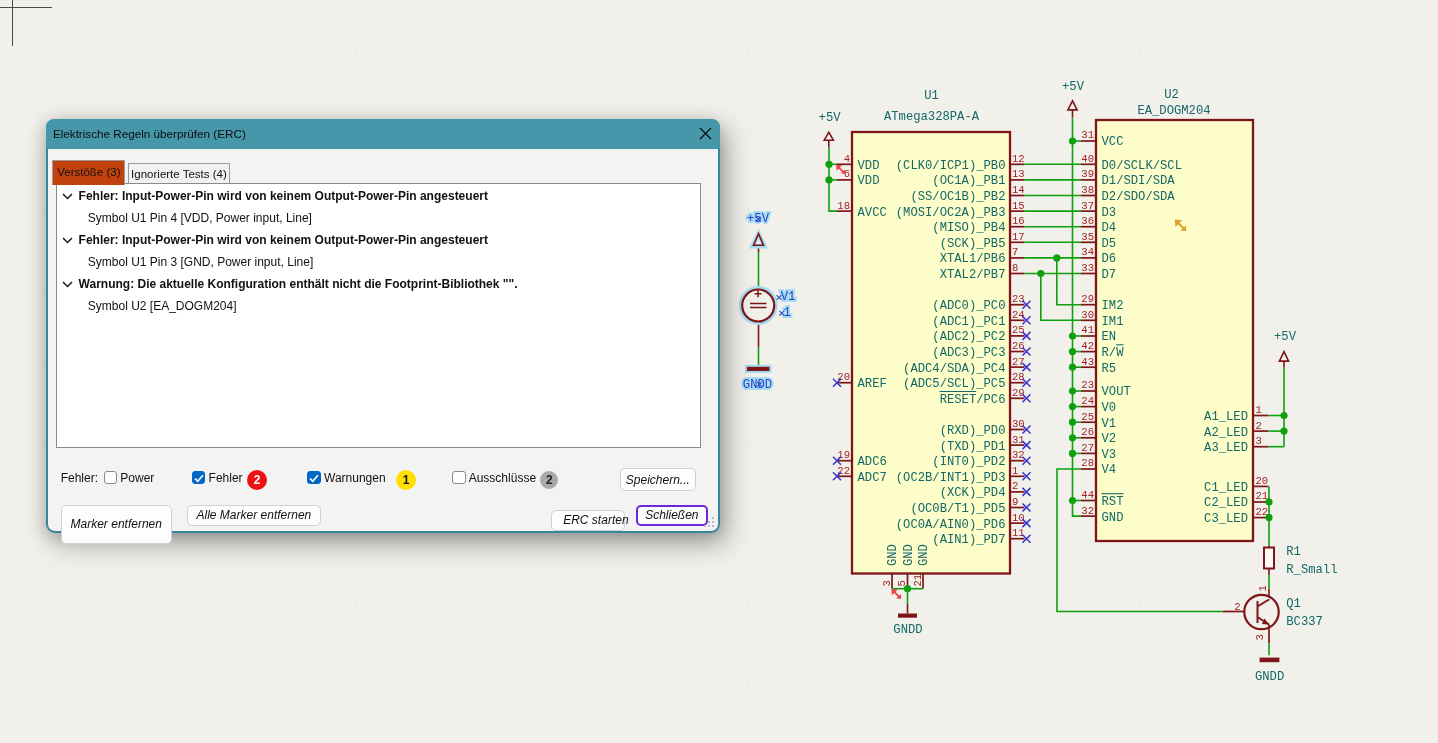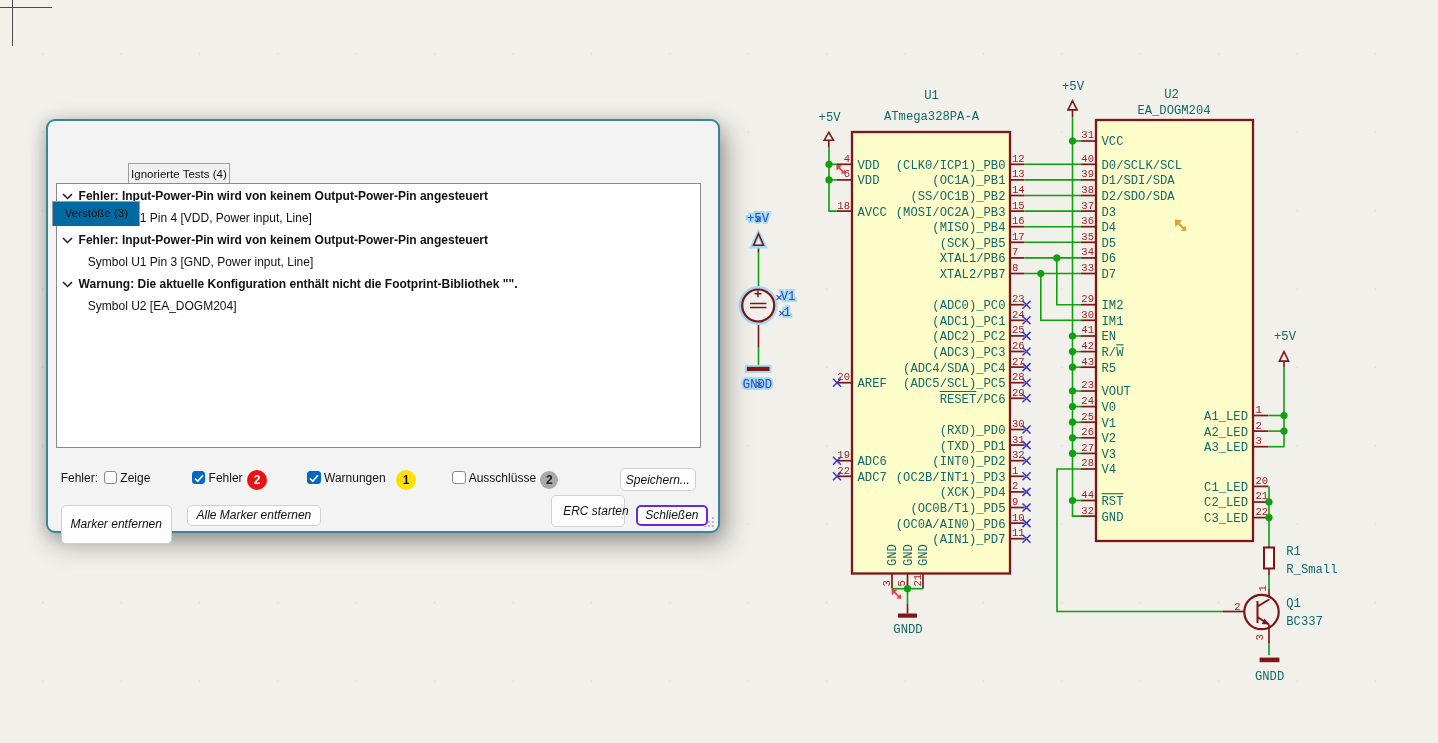--- a/index.html
+++ b/index.html
@@ -19,21 +19,21 @@
   box-shadow: 6px 10px 26px rgba(40,40,40,.42), -2px 2px 14px rgba(80,80,80,.22);
   font-size:12px; color:#111;
 }
 .tb {
   position:absolute; left:-2px; top:-2px; right:-2px; height:30.5px;
   background:#4697a9; border-radius:8px 8px 0 0;
   line-height:30.5px; padding-left:7.4px; font-size:11.7px; color:#0d0d0d;
 }
 .xbtn { position:absolute; right:7.7px; top:8px; }
 .tab { position:absolute; background:#f1f1f1; border:1px solid #9c9c9c; border-bottom:none; line-height:21px; text-align:center; }
-.tab-a { left:4.9px; top:39.1px; width:88px; height:25.4px; background:#0369a1; z-index:3; line-height:23px; font-size:11.5px;margin-top:41px; }
+.tab-a { left:4.9px; top:39.1px; width:73px; height:25.4px; background:#c2410c; z-index:3; line-height:23px; font-size:11.5px; }
 .tab-i { left:80.5px; top:42.2px; width:101.9px; height:22.3px; line-height:20px; font-size:11.5px; }
 .list {
   position:absolute; left:8.5px; top:62.9px; width:644.8px; height:264.6px;
   background:#fff; border:1px solid #8a8a8a; z-index:2;
 }
 .row { position:absolute; left:30.8px; transform:translateY(-50%); white-space:pre; }
 .row.b { left:21.6px; font-weight:bold; }
 .chev { position:absolute; left:-16.2px; top:4px; }
 .ctl { position:absolute; top:357.1px; transform:translateY(-50%); white-space:pre; }
 .cb { position:absolute; top:350.2px; width:13.5px; height:13.5px; border:1px solid #8a8a8a; border-radius:3px; background:#fff; }
@@ -371,60 +371,65 @@
       <line x1="1.6" y1="1.6" x2="9.2" y2="9.2" stroke="#e8404d" stroke-width="2.2"></line>
     </g>
 <g transform="translate(1174.8,219.6) scale(1.0)" fill="#dda231">
       <path d="M0,0 L7.4,0.6 L0.6,7.4 Z"></path>
       <path d="M11.5,11.5 L11.1,5.8 L5.8,11.1 Z"></path>
       <line x1="1.6" y1="1.6" x2="9.2" y2="9.2" stroke="#dda231" stroke-width="2.2"></line>
     </g>
 </svg>
 
 <div class="dlg">
+  <div class="tb">Elektrische Regeln überprüfen (ERC)
+    <svg class="xbtn" width="13" height="13" viewBox="0 0 13 13">
+        <path d="M1,1 L12,12 M1,12 L12,1" stroke="#101010" stroke-width="1.3"></path>
+      </svg>
+  </div>
   <div class="tab tab-a">Verstöße (3)</div>
   <div class="tab tab-i">Ignorierte Tests (4)</div>
   <div class="list">
     <div class="row b" style="top:12px;"><svg class="chev" width="11" height="7" viewBox="0 0 11 7">
           <path d="M1,1 L5.5,5.5 L10,1" stroke="#1a1a1a" stroke-width="1.5" fill="none"></path>
         </svg>Fehler: Input-Power-Pin wird von keinem Output-Power-Pin angesteuert</div>
     <div class="row s" style="top:34px;">Symbol U1 Pin 4 [VDD, Power input, Line]</div>
     <div class="row b" style="top:56px;"><svg class="chev" width="11" height="7" viewBox="0 0 11 7">
           <path d="M1,1 L5.5,5.5 L10,1" stroke="#1a1a1a" stroke-width="1.5" fill="none"></path>
         </svg>Fehler: Input-Power-Pin wird von keinem Output-Power-Pin angesteuert</div>
     <div class="row s" style="top:78px;">Symbol U1 Pin 3 [GND, Power input, Line]</div>
     <div class="row b" style="top:100px;"><svg class="chev" width="11" height="7" viewBox="0 0 11 7">
           <path d="M1,1 L5.5,5.5 L10,1" stroke="#1a1a1a" stroke-width="1.5" fill="none"></path>
         </svg>Warnung: Die aktuelle Konfiguration enthält nicht die Footprint-Bibliothek "".</div>
     <div class="row s" style="top:122px;">Symbol U2 [EA_DOGM204]</div>
   </div>
   <div class="ctl" style="left:13.2px;">Fehler:</div>
   <div class="cb" style="left:56.1px;"></div>
-    <div class="ctl" style="left:72.8px;">Zeige</div>
+    <div class="ctl" style="left:72.8px;">Power</div>
   <div class="cb on" style="left:144.4px;">
       <svg width="10" height="9" viewBox="0 0 10 9">
         <path d="M1,4.5 L3.7,7.2 L9,1.2" stroke="#fff" stroke-width="1.7" fill="none"></path>
       </svg>
     </div>
     <div class="ctl" style="left:161.1px;">Fehler</div>
   <div class="badge" style="left:199.3px;background:#ee1111;color:#fff;">2</div>
   <div class="cb on" style="left:259.9px;">
       <svg width="10" height="9" viewBox="0 0 10 9">
         <path d="M1,4.5 L3.7,7.2 L9,1.2" stroke="#fff" stroke-width="1.7" fill="none"></path>
       </svg>
     </div>
     <div class="ctl" style="left:276.5px;">Warnungen</div>
   <div class="badge" style="left:348.3px;background:#ffe000;color:#111;">1</div>
   <div class="cb" style="left:404.5px;"></div>
     <div class="ctl" style="left:421.2px;">Ausschlüsse</div>
   <div class="badge" style="left:492.8px;background:#a9a9a9;color:#222;width:18px;height:18px;line-height:18px;top:350.1px;">2</div>
   <div class="btn" style="left:572.5px;top:347.2px;width:75.7px;height:23.8px;">Speichern...</div>
   <div class="btn" style="left:13.2px;top:384.4px;width:111.1px;height:39px;">Marker entfernen</div>
   <div class="btn" style="left:139.6px;top:384.4px;width:133.6px;height:21px;">Alle Marker entfernen</div>
-  <div class="btn" style="left:503.2px;top:374px;width:74.4px;height:32px;padding-left:16px;">ERC starten</div>
+  <div class="btn" style="left:503.2px;top:389px;width:74.4px;height:21px;padding-left:16px;">ERC starten</div>
   <div class="btn foc" style="left:588.1px;top:384.4px;width:72.5px;height:21px;">Schließen</div>
   <svg style="position:absolute;right:3px;bottom:3px;" width="12" height="12" viewBox="0 0 12 12">
       <g fill="#b9b9b9">
         <rect x="9" y="1" width="2" height="2"></rect>
         <rect x="5" y="5" width="2" height="2"></rect>
         <rect x="9" y="5" width="2" height="2"></rect>
         <rect x="1" y="9" width="2" height="2"></rect>
         <rect x="5" y="9" width="2" height="2"></rect>
         <rect x="9" y="9" width="2" height="2"></rect>
       </g>

